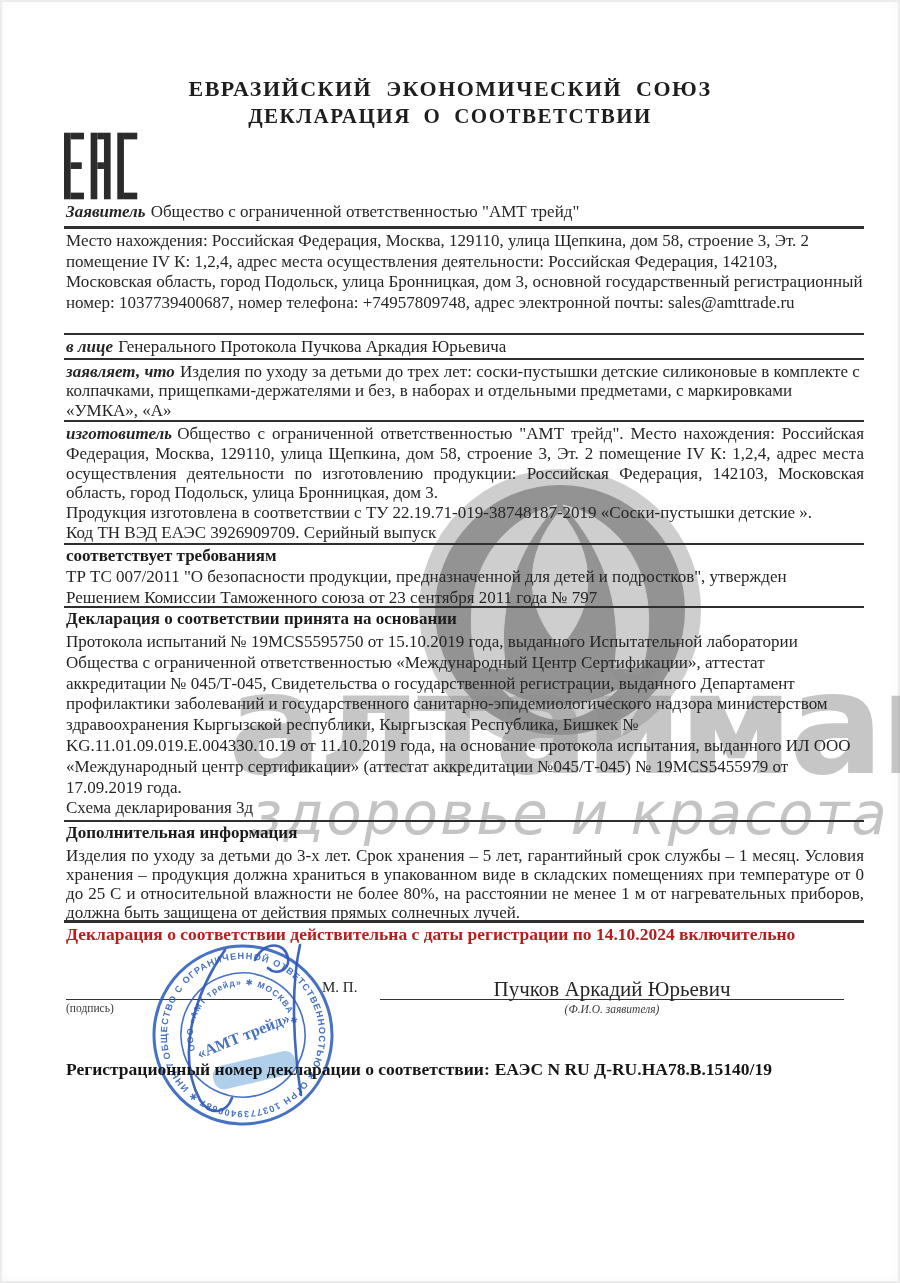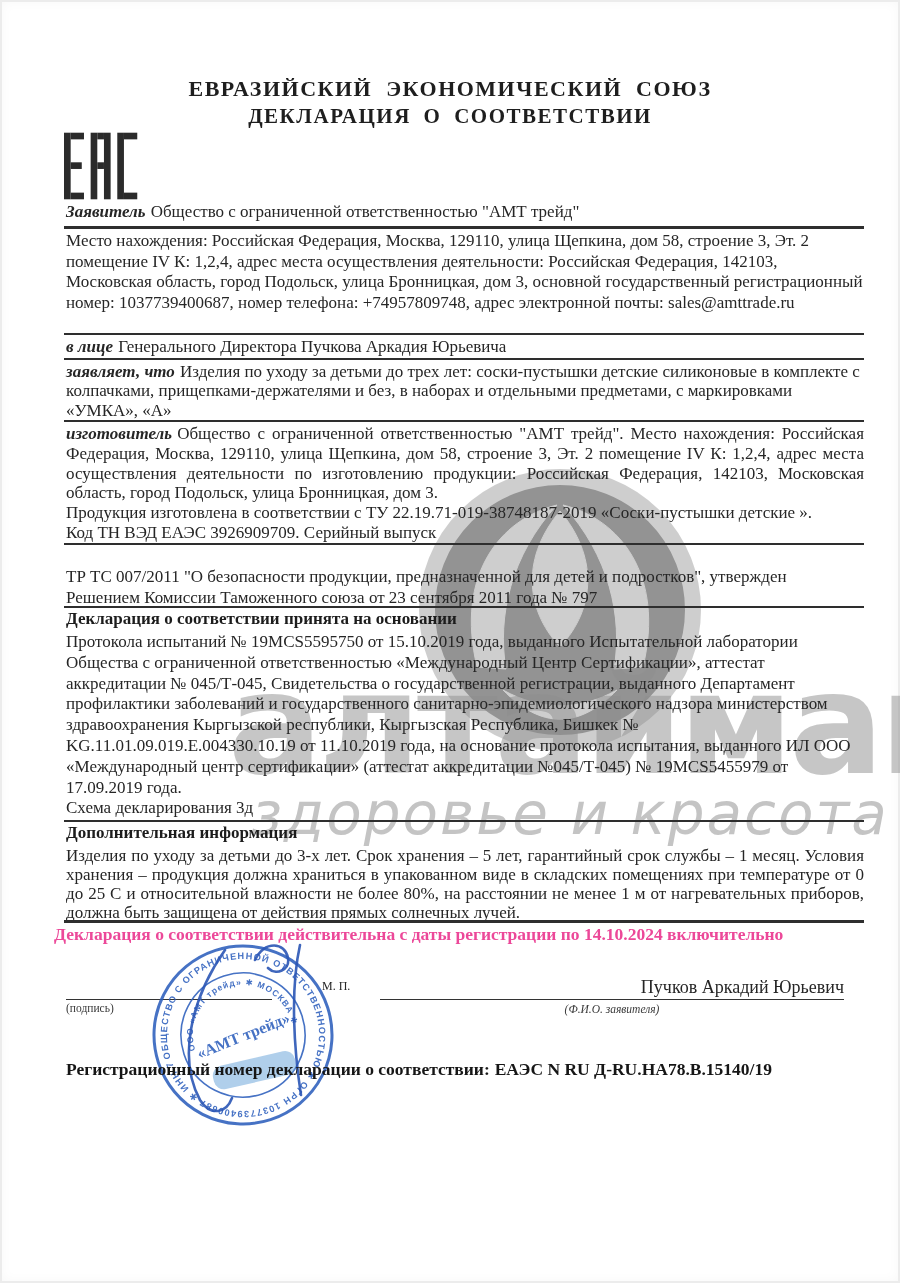--- a/index.html
+++ b/index.html
@@ -16,28 +16,28 @@
   .title2{top:104px;left:0;right:0;text-align:center;font-weight:bold;font-size:21px;letter-spacing:1.5px;word-spacing:6px;color:#1e1e1e;}
   
   .row,.para{left:66px;width:798px;font-size:17px;line-height:20.5px;margin:0;}
   .lead{font-weight:bold;margin-right:0.3em;font-style:italic;}
   .hr{left:64px;width:800px;height:0;border-top:2px solid #2e2e2e;}
   .hr.thick{border-top-width:3px;}
   .heading{left:66px;width:798px;font-weight:bold;font-size:17px;margin:0;color:#1c1c1c;}
   .just{text-align:justify;}
   .mline{margin:0;}
   
-  .validity{left:54px;width:820px;font-weight:bold;font-size:17.5px;margin:0;color:#ec4899;}
+  .validity{left:66px;width:820px;font-weight:bold;font-size:17.5px;margin:0;color:#b91c1c;}
   .reg{left:66px;width:820px;font-weight:bold;font-size:17.5px;margin:0;color:#161616;}
   .reg b{margin-right:0.28em;}
   
-  .seal-mark{left:322px;top:979px;font-size:12px;}
+  .seal-mark{left:322px;top:979px;font-size:15px;}
   .sig-line-left{left:66px;top:979px;width:206px;height:20px;border-bottom:1.6px solid #333;}
   .sig-caption-left{left:66px;top:1002px;width:206px;text-align:left;font-size:11.5px;color:#3a3a3a;}
-  .sig-right{left:380px;top:977px;width:464px;text-align:right;font-size:18px;}
+  .sig-right{left:380px;top:977px;width:464px;text-align:center;font-size:21px;}
   .sig-line-right{left:380px;top:978px;width:464px;height:21px;border-bottom:1.6px solid #333;}
   .sig-caption-right{left:380px;top:1003px;width:464px;text-align:center;font-size:11.5px;color:#3a3a3a;font-style:italic;}
   
   .wm{pointer-events:none;}
   .wm-brand{
     left:228px;top:655px;width:700px;
     font-family:"DejaVu Sans","Liberation Sans",sans-serif;
     font-weight:bold;font-size:140px;line-height:1;letter-spacing:-4px;
     color:#8f8f8f;opacity:0.5;white-space:nowrap;
   }
@@ -93,38 +93,39 @@
 
   <p class="abs row" style="top:202px;">
     <b class="lead">Заявитель</b><span>Общество с ограниченной ответственностью "АМТ трейд"</span>
   </p>
   <div class="abs hr thick" style="top:226px;"></div>
 
   <p class="abs para" style="top:231px;">Место нахождения: Российская Федерация, Москва, 129110, улица Щепкина, дом 58, строение 3, Эт. 2 помещение IV К: 1,2,4, адрес места осуществления деятельности: Российская Федерация, 142103, Московская область, город Подольск, улица Бронницкая, дом 3, основной государственный регистрационный номер: 1037739400687, номер телефона: +74957809748, адрес электронной почты: sales@amttrade.ru</p>
   <div class="abs hr" style="top:333px;"></div>
 
   <p class="abs row" style="top:337px;">
-    <b class="lead">в лице</b><span>Генерального Директора Пучкова Аркадия Юрьевича</span>
+    <b class="lead">в лице</b><span>Генерального Протокола Пучкова Аркадия Юрьевича</span>
   </p>
   <div class="abs hr" style="top:358px;"></div>
 
   <p class="abs para" style="top:362px;line-height:19.3px;">
     <b class="lead">заявляет, что</b><span>Изделия по уходу за детьми до трех лет: соски-пустышки детские силиконовые в комплекте с колпачками, прищепками-держателями и без, в наборах и отдельными предметами, с маркировками «УМКА», «А»</span>
   </p>
   <div class="abs hr" style="top:420px;"></div>
 
   <div class="abs para" style="top:424px;line-height:19.8px;">
     <p class="mline just">
       <b class="lead">изготовитель</b><span>Общество с ограниченной ответственностью "АМТ трейд". Место нахождения: Российская Федерация, Москва, 129110, улица Щепкина, дом 58, строение 3, Эт. 2 помещение IV К: 1,2,4, адрес места осуществления деятельности по изготовлению продукции: Российская Федерация, 142103, Московская область, город Подольск, улица Бронницкая, дом 3.</span>
     </p>
     <p class="mline">Продукция изготовлена в соответствии с ТУ 22.19.71-019-38748187-2019 «Соски-пустышки детские ».</p>
     <p class="mline">Код ТН ВЭД ЕАЭС 3926909709. Серийный выпуск</p>
   </div>
   <div class="abs hr" style="top:543px;"></div>
 
+  <p class="abs heading" style="top:546px;">соответствует требованиям</p>
   <p class="abs para" style="top:567px;">ТР ТС 007/2011 "О безопасности продукции, предназначенной для детей и подростков", утвержден Решением Комиссии Таможенного союза от 23 сентября 2011 года № 797</p>
   <div class="abs hr" style="top:606px;"></div>
 
   <p class="abs heading" style="top:609px;">Декларация о соответствии принята на основании</p>
   <div class="abs para" style="top:632px;line-height:20.8px;">
     <p class="mline">Протокола испытаний № 19MCS5595750  от 15.10.2019 года, выданного Испытательной лаборатории Общества с ограниченной ответственностью «Международный Центр Сертификации», аттестат аккредитации № 045/Т-045, Свидетельства о государственной регистрации, выданного Департамент профилактики заболеваний и государственного санитарно-эпидемиологического надзора министерством здравоохранения Кыргызской республики, Кыргызская Республика, Бишкек № KG.11.01.09.019.Е.004330.10.19  от 11.10.2019 года, на основание протокола испытания, выданного ИЛ ООО «Международный центр сертификации» (аттестат аккредитации №045/Т-045) № 19MCS5455979  от 17.09.2019 года.</p>
     <p class="mline">Схема декларирования 3д</p>
   </div>
   <div class="abs hr" style="top:820px;"></div>
 

